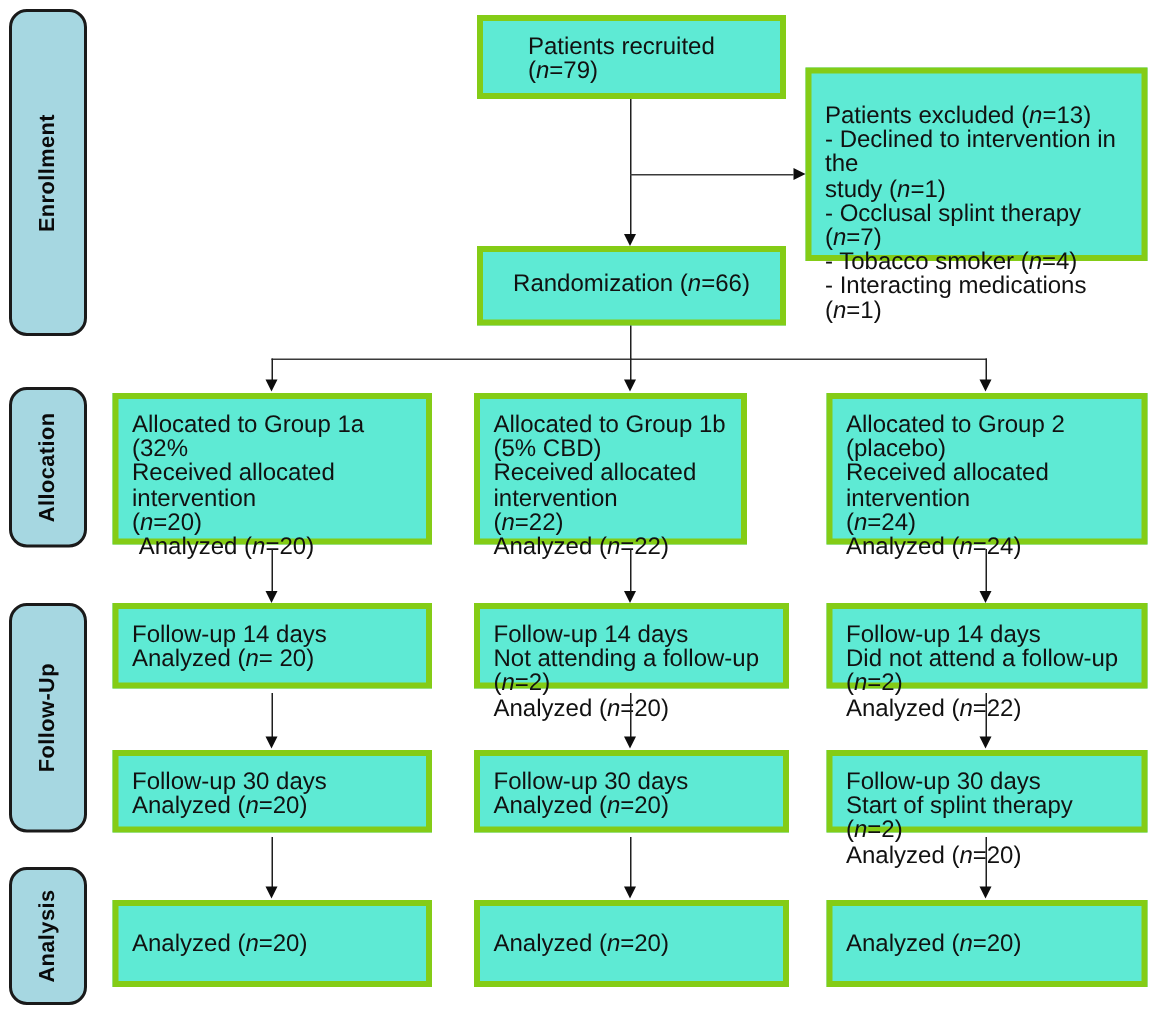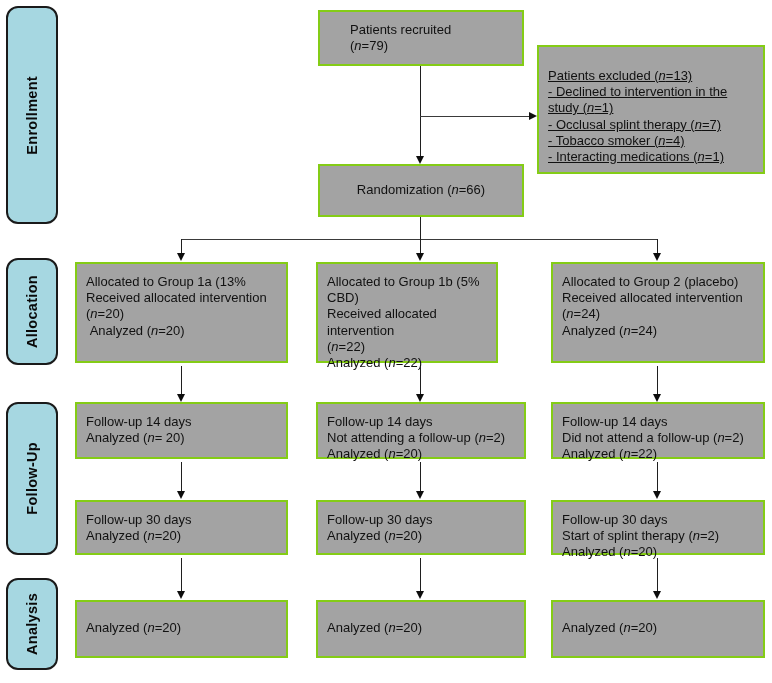--- a/index.html
+++ b/index.html
@@ -24,31 +24,31 @@
     transform:rotate(180deg);
     font-weight:700;
     font-size:14.5px;
     letter-spacing:.3px;
     color:#0a0a0a;
     white-space:nowrap;
   }
   
   .fbox{
     position:absolute;
-    border:2px solid #84cc16;
-    background:#a3a3a3;
+    border:4px solid #84cc16;
+    background:#5eead4;
     box-sizing:border-box;
-    font-size:13px;
+    font-size:16px;
     line-height:16.2px;
   }
   .fbox .line{white-space:pre-wrap;}
   .fbox i{font-style:italic;}
   .pad-std{padding:10px 8px 0 9px;}
   .pad-recruited{padding:10px 8px 0 30px;}
-  .pad-excluded{padding:21px 0 0 9px;text-decoration:underline;}
+  .pad-excluded{padding:21px 0 0 9px;}
   .center-both{display:flex;align-items:center;justify-content:center;text-align:right;}
   
   .vline{position:absolute;width:1.4px;background:#1f1f1f;}
   .hline{position:absolute;height:1.2px;background:#3a3a3a;}
   .ah-down{
     position:absolute;width:0;height:0;
     border-left:4.5px solid transparent;
     border-right:4.5px solid transparent;
     border-top:8px solid #0d0d0d;
   }
@@ -104,21 +104,21 @@
   <div class="vline" style="left:420px;top:217px;height:23px;"></div>
   <div class="hline" style="left:181px;top:239px;width:477px;"></div>
   <div class="vline" style="left:181px;top:239px;height:15px;"></div>
   <div class="vline" style="left:420px;top:239px;height:15px;"></div>
   <div class="vline" style="left:657px;top:239px;height:15px;"></div>
   <div class="ah-down" style="left:177px;top:253px;"></div>
   <div class="ah-down" style="left:416px;top:253px;"></div>
   <div class="ah-down" style="left:653px;top:253px;"></div>
 
   <div class="fbox pad-std" style="left:75px;top:262px;width:213px;height:101px;">
-      <div class="line">Allocated to Group 1a (13%</div>
+      <div class="line">Allocated to Group 1a (32%</div>
       <div class="line">Received allocated intervention</div>
       <div class="line">(<i>n</i>=20)</div>
       <div class="line"> Analyzed (<i>n</i>=20)</div>
     </div>
   <div class="fbox pad-std" style="left:316px;top:262px;width:182px;height:101px;">
       <div class="line">Allocated to Group 1b (5% CBD)</div>
       <div class="line">Received allocated intervention</div>
       <div class="line">(<i>n</i>=22)</div>
       <div class="line">Analyzed (<i>n</i>=22)</div>
     </div>

